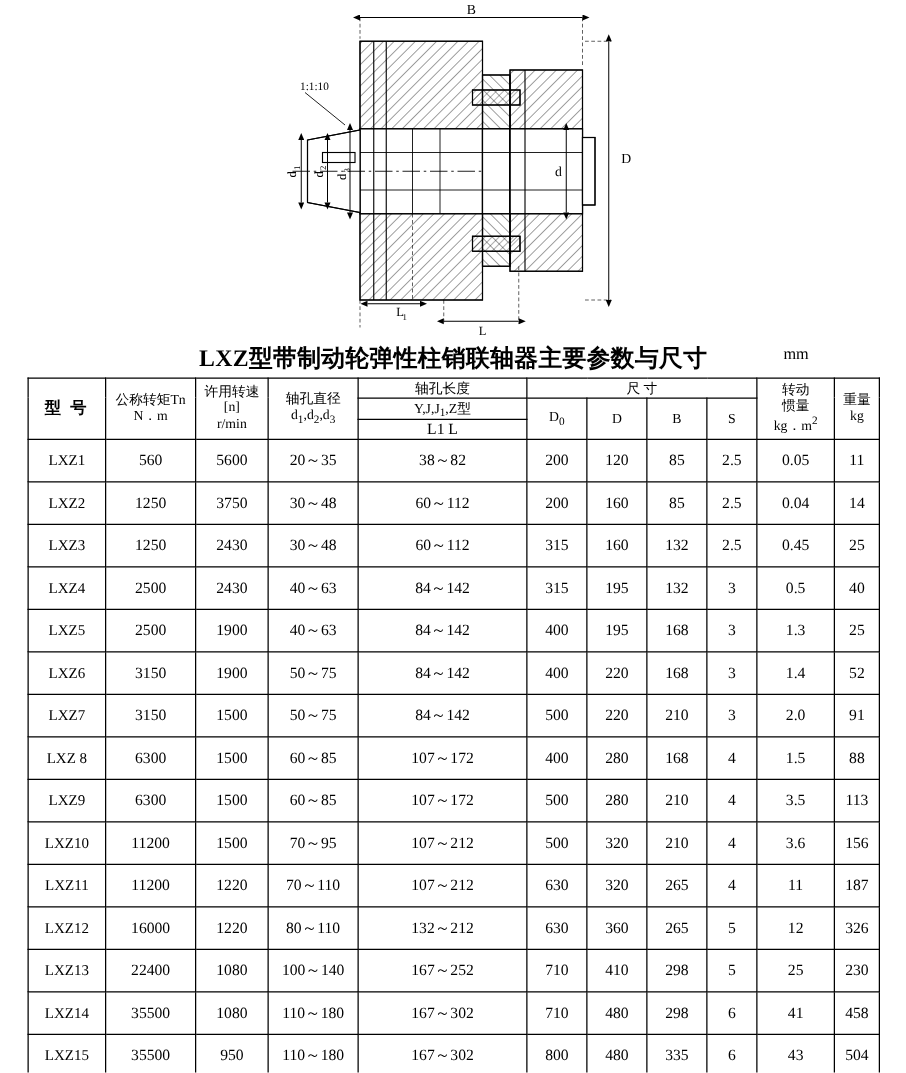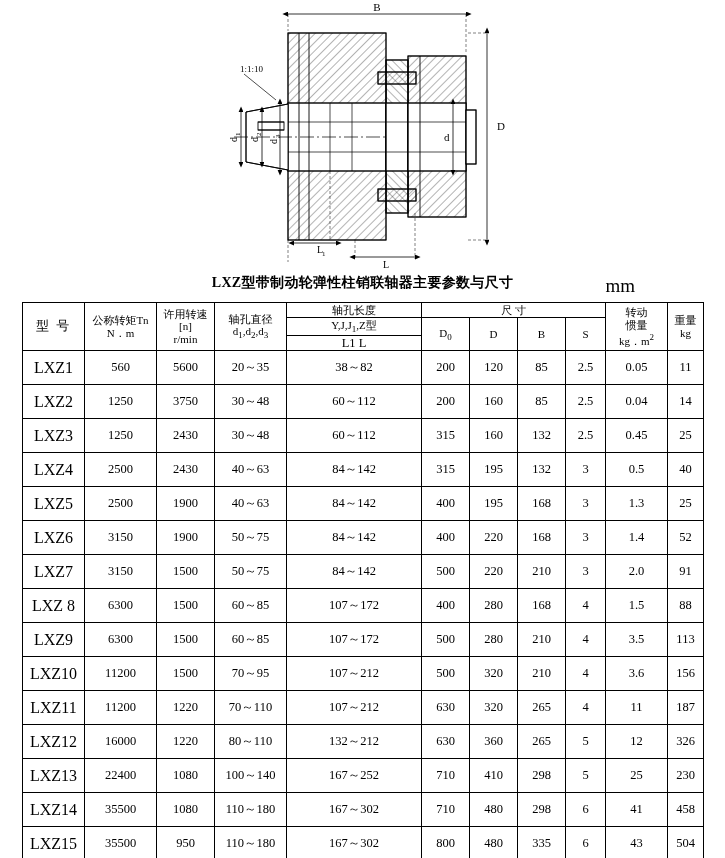--- a/index.html
+++ b/index.html
@@ -33,29 +33,29 @@
   .title-row {
     position: relative;
     height: 26px;
     margin-top: 2px;
   }
   .table-title {
     position: absolute;
     left: 0;
     right: 0;
     text-align: center;
-    font-size: 14px;
+    font-size: 19px;
     font-weight: bold;
     letter-spacing: 0.3px;
   }
   .unit-label {
     position: absolute;
-    right: 90px;
+    right: 78px;
     top: 1px;
-    font-size: 19px;
+    font-size: 13px;
   }
 
   
   .tbl-wrap {
     margin: 2px 22px 0 22px;
   }
   table.spec {
     border-collapse: collapse;
     width: 681px;
     table-layout: fixed;
@@ -64,26 +64,26 @@
     border: 1px solid #000;
     text-align: center;
     vertical-align: middle;
     font-size: 12.5px;
     font-weight: normal;
     padding: 0;
   }
   table.spec thead td {
     line-height: 1.15;
   }
-  .hdr-model { font-size: 13px; letter-spacing: 2px; }
+  .hdr-model { font-size: 13px; letter-spacing: 2px; font-weight: bold; }
   .small { font-size: 11px; }
   .sub { font-size: 9px; vertical-align: sub; }
   .sup { font-size: 9px; vertical-align: super; }
   tbody td { height: 33px; }
-  tbody td.model { font-size: 16px; }
+  tbody td.model { font-size: 12px; }
   .hdr-cell-inner {
     display: flex;
     flex-direction: column;
     justify-content: center;
     height: 100%;
   }
 </style>
 </head>
 <body>
 

